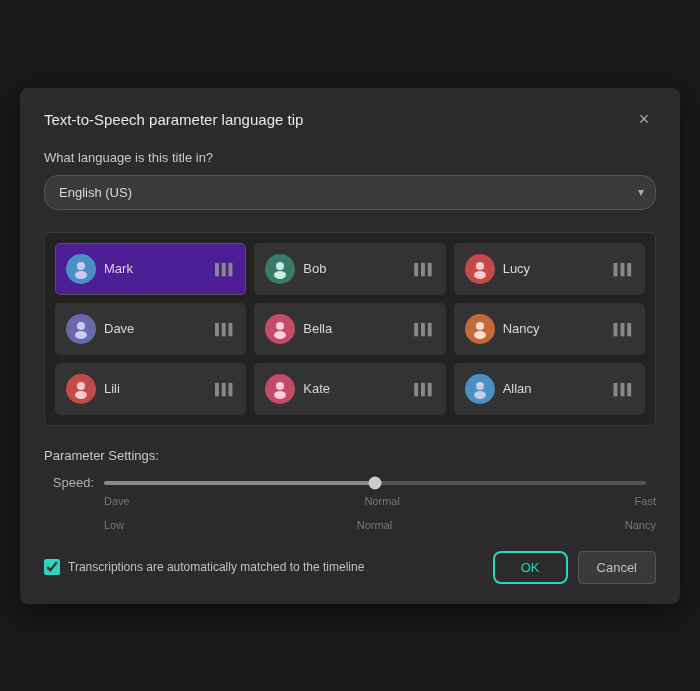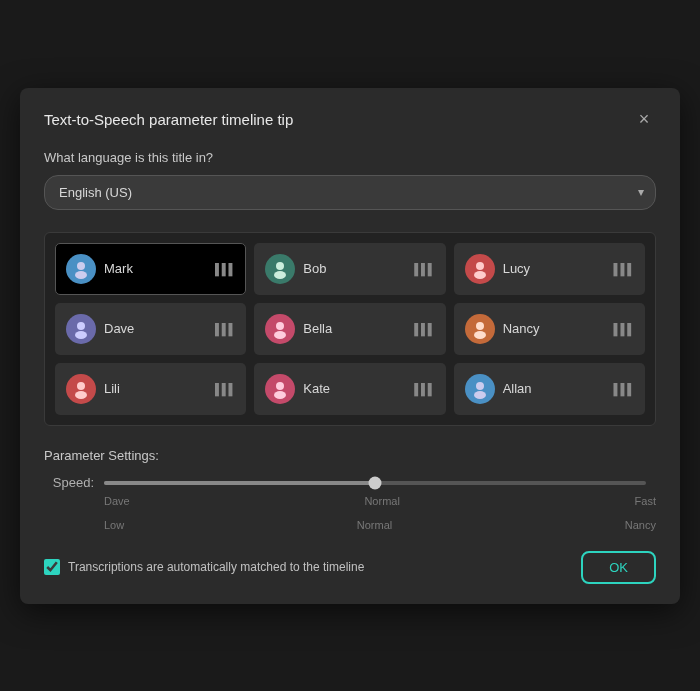--- a/index.html
+++ b/index.html
@@ -100,21 +100,21 @@
       background: #333;
       border-radius: 5px;
       padding: 10px 10px;
       display: flex;
       align-items: center;
       gap: 8px;
       cursor: pointer;
       border: 1px solid transparent;
       transition: background 0.15s;
     }
-    .voice-card.selected { background: #000000; border-color: #555; justify-content: center; }
+    .voice-card.selected { background: #4c1d95; border-color: #555; justify-content: center; }
 
     .voice-avatar {
       width: 30px;
       height: 30px;
       border-radius: 50%;
       overflow: hidden;
       flex-shrink: 0;
       display: flex;
       align-items: center;
       justify-content: center;
@@ -234,21 +234,21 @@
       color: #777;
       font-size: 11px;
     }
   </style>
 </head>
 <body>
 
 <div class="dialog">
 
   <div class="dialog-header">
-    <span class="dialog-title">Text-to-Speech parameter timeline tip</span>
+    <span class="dialog-title">Text-to-Speech parameter language tip</span>
     <button class="close-btn">×</button>
   </div>
 
   <div class="section-label">What language is this title in?</div>
 
   <div class="language-select-wrapper">
     <select class="language-select">
       <option>English (US)</option>
       <option>English (UK)</option>
       <option>Spanish</option>
@@ -388,15 +388,16 @@
     </div>
   </div>
 
   <div class="footer">
     <div class="checkbox-area">
       <input type="checkbox" class="checkbox-input" checked="" style="">
       <span class="checkbox-label">Transcriptions are automatically matched to the timeline</span>
     </div>
     <div class="btn-row">
       <button class="btn-ok">OK</button>
+      <button class="btn-cancel">Cancel</button>
     </div>
   </div>
 </div>
 
 </body></html>

